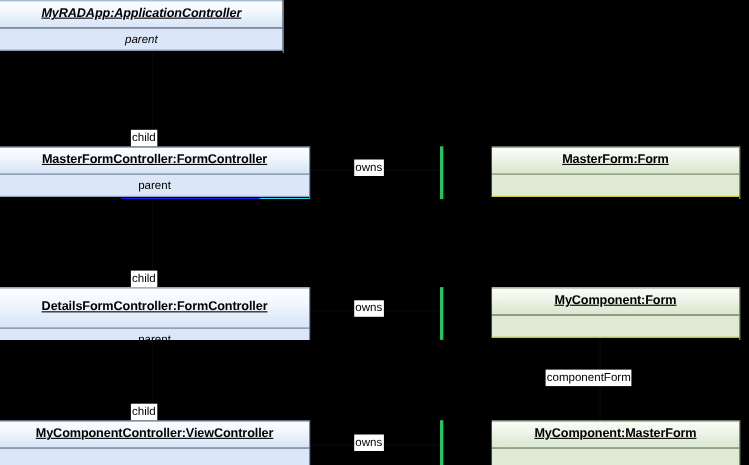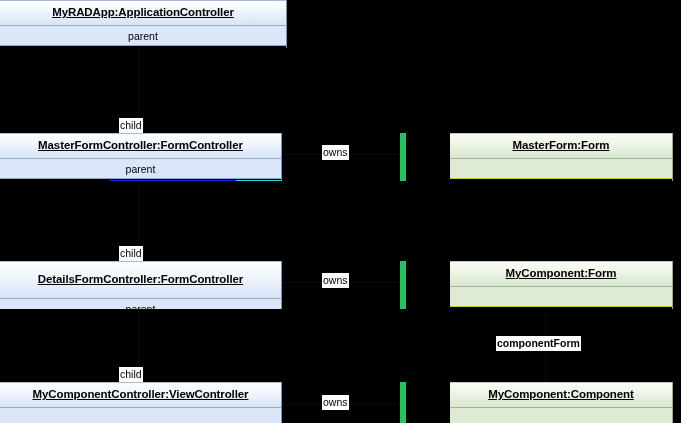--- a/index.html
+++ b/index.html
@@ -74,21 +74,21 @@
     background: linear-gradient(to bottom, #fafdf7 0%, #f0f6ea 38%, #e1ecd9 72%, #dbe8d2 100%);
     border-top: 1px solid #b9ccab;
     border-bottom: 1px solid #9fb391;
   }
   .box-green .uml-attrs {
     background: #dfead5;
     border-bottom: 1px solid #c9c824;
   }
   .box-green {
     border-right: 1px solid #97ab88;
-    border-left: 6px solid #22c55e;
+    border-left: 3px solid #22c55e;
     padding-left: 44px;
   }
 
   
   .sel-seg {
     position: absolute;
     height: 2px;
     bottom: -1px;
   }
   .sel-blue { background: #1a1aee; }
@@ -123,21 +123,21 @@
   <div class="conn-line v-line" style="left:138px; top:48px; height:82px;"></div>
   <div class="conn-line v-line" style="left:138px; top:182px; height:80px;"></div>
   <div class="conn-line v-line" style="left:138px; top:307px; height:78px;"></div>
 
   <div class="conn-line h-line" style="left:281px; top:154px; width:119px;"></div>
   <div class="conn-line h-line" style="left:281px; top:282px; width:119px;"></div>
   <div class="conn-line h-line" style="left:281px; top:404px; width:119px;"></div>
 
   <div class="conn-line v-line" style="left:545px; top:308px; height:78px;"></div>
 
-  <div class="uml-box box-blue" style="left:-1px; top:0px; width:288px; height:48px;">
+  <div class="uml-box box-blue" style="left:-1px; top:0px; width:259px; height:48px;font-style:italic;">
     <div class="uml-title" style="height:26px;">MyRADApp:ApplicationController</div>
     <div class="uml-attrs" style="height:20px; padding-top:5px; text-align:center;">parent</div>
   </div>
 
   <div class="uml-box box-blue" style="left:-1px; top:133px; width:283px; height:48px;">
     <div class="uml-title" style="height:26px;">MasterFormController:FormController</div>
     <div class="uml-attrs" style="height:20px; padding-top:5px; text-align:center;">parent</div>
     <div class="sel-seg sel-blue" style="left:110px; width:126px;"></div>
     <div class="sel-seg sel-cyan" style="left:236px; width:47px;"></div>
   </div>
@@ -156,31 +156,31 @@
     <div class="uml-title" style="height:26px;">MasterForm:Form</div>
     <div class="uml-attrs" style="height:20px; padding-top:5px; text-align:center;"></div>
   </div>
 
   <div class="uml-box box-green" style="left:400px; top:261px; width:273px; height:48px;">
     <div class="uml-title" style="height:26px;">MyComponent:Form</div>
     <div class="uml-attrs" style="height:20px; padding-top:5px; text-align:center;"></div>
   </div>
 
   <div class="uml-box box-green" style="left:400px; top:382px; width:273px; height:48px;">
-    <div class="uml-title" style="height:26px;">MyComponent:Component</div>
+    <div class="uml-title" style="height:26px;">MyComponent:MasterForm</div>
     <div class="uml-attrs" style="height:20px; padding-top:5px; text-align:center;"></div>
   </div>
 
   <div class="conn-label" style="left:119px; top:118px;">child</div>
 
   <div class="conn-label" style="left:119px; top:246px;">child</div>
 
   <div class="conn-label" style="left:119px; top:367px;">child</div>
 
   <div class="conn-label" style="left:322px; top:145px;">owns</div>
 
   <div class="conn-label" style="left:322px; top:273px;">owns</div>
 
   <div class="conn-label" style="left:322px; top:395px;">owns</div>
 
-  <div class="conn-label" style="left:496px; top:336px;font-weight:bold;">componentForm</div>
+  <div class="conn-label" style="left:496px; top:336px;">componentForm</div>
 
 </div>
 
 </body></html>

